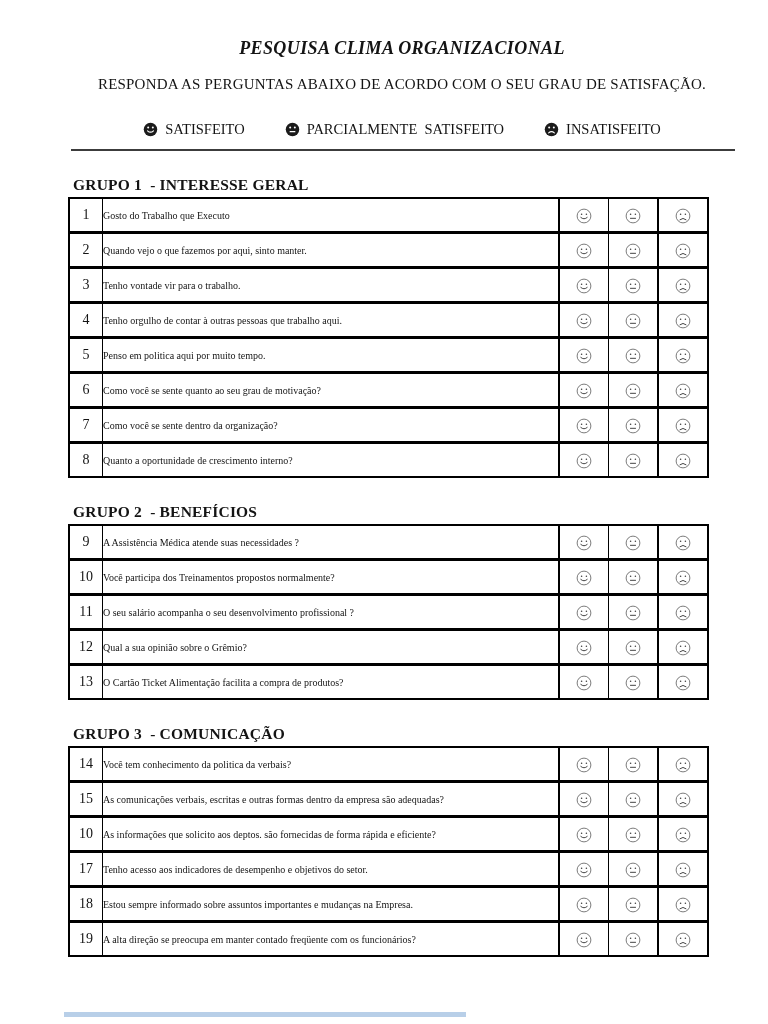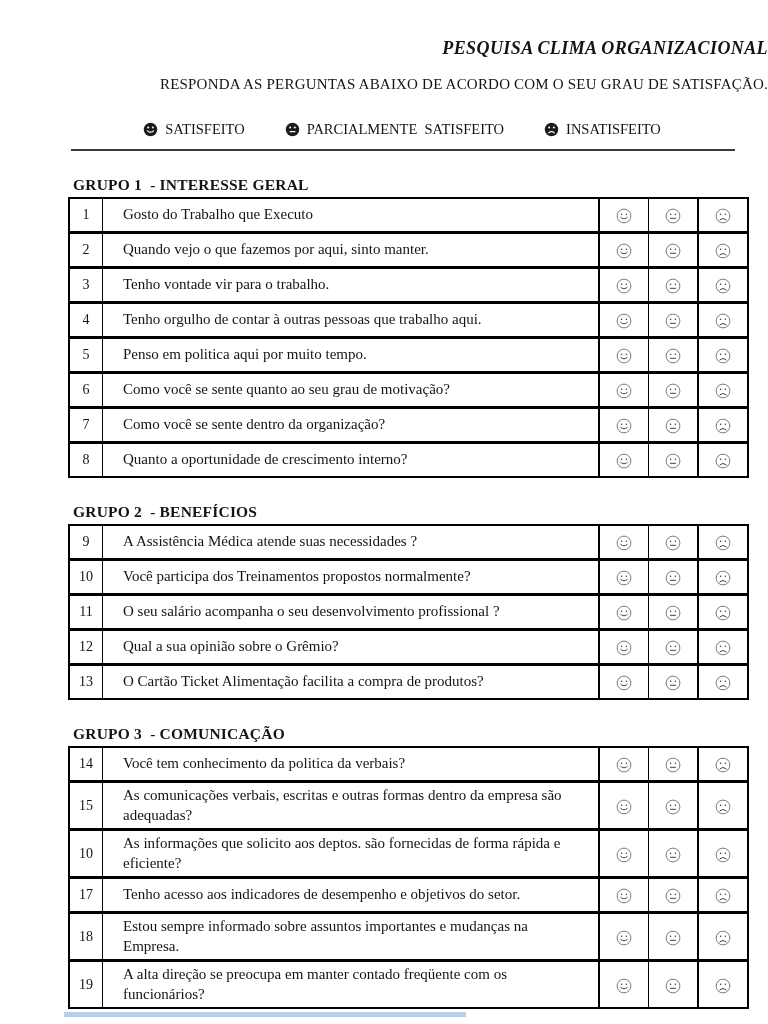--- a/index.html
+++ b/index.html
@@ -1,40 +1,40 @@
 <!DOCTYPE html>
 <html><head>
 <meta charset="utf-8">
 <style>
   html, body { margin:0; padding:0; }
   body {
     width:768px; height:1024px; background:#ffffff; position:relative;
     font-family:"Liberation Serif","DejaVu Serif",serif; color:#141414;
     overflow:hidden;
   }
-  .page-header { text-align:right; padding-top:38px;padding-left:36px; }
+  .page-header { text-align:center; padding-top:38px;padding-left:36px; }
   .doc-title {
     font-size:18px; font-weight:bold; font-style:italic;
     letter-spacing:.4px; margin:0 0 17px 0;
   }
   .instruction { font-size:15px; margin:0 0 4px 0; letter-spacing:.2px; }
   .legend {
     display:flex; justify-content:center; align-items:center; gap:40px;
     font-size:14.5px; margin-bottom:11px;margin-top:28px;
   }
   .legend-item { display:flex; align-items:center; gap:7px; white-space:pre; }
   .rule { border:none; border-top:2px solid #3c3c3c; margin:0 33px 0 35px; }
 
   .group { margin:25px 71px 8px 68px; }
   .group-title { font-size:15.5px; font-weight:bold; margin:0 0 3px 5px; white-space:pre; letter-spacing:.2px; }
   table.survey { border-collapse:collapse; width:629px; table-layout:fixed; border:2px solid #000; }
   table.survey td { border:1px solid #000; vertical-align:middle; }
   table.survey tr + tr td { border-top:3px solid #000; }
   td.num { width:30px; text-align:center; font-size:14px; height:30px; }
-  td.q { width:455px; font-size:15px; padding:3px 20px; line-height:1.3;border-radius:6px; }
+  td.q { width:455px; font-size:10px; padding:3px 0; line-height:1.3;border-radius:6px; }
   td.opt { width:46px; text-align:center; height:30px; }
   td.opt-0, td.opt-2 { border-left:2px solid #000 !important; }
   svg.face { display:inline-block; vertical-align:middle; }
 
   .bottom-bar { position:absolute; left:64px; top:1012px; width:402px; height:5px; }
 </style>
 </head>
 <body>
 
 <div class="page-header">

